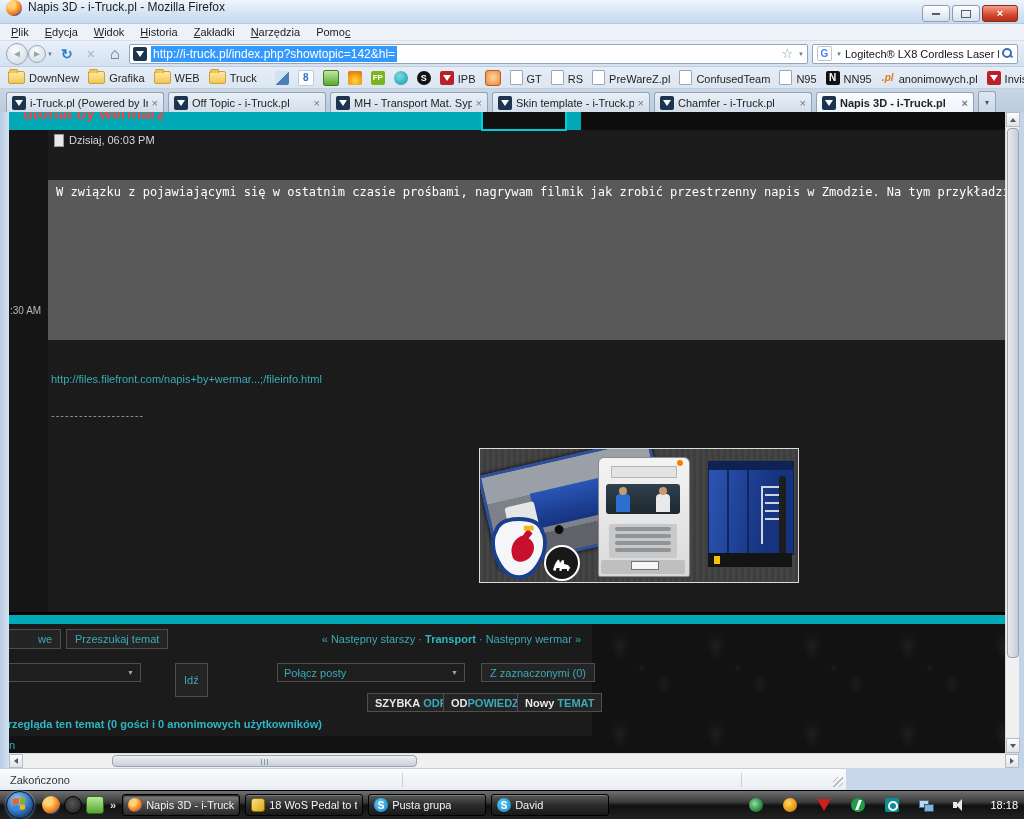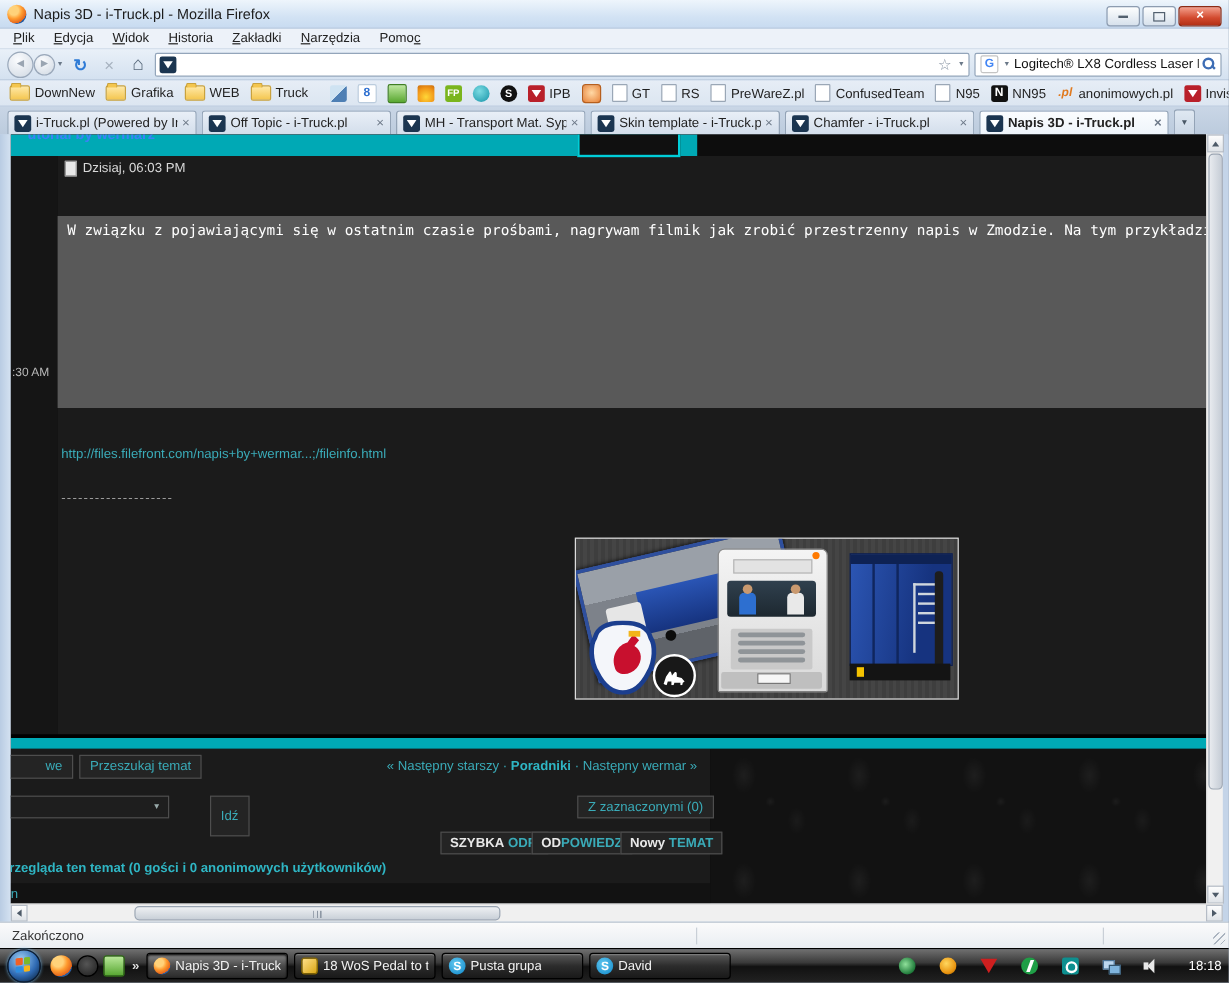--- a/index.html
+++ b/index.html
@@ -4,21 +4,21 @@
 <style>
   html,body{margin:0;padding:0}
   body{width:1024px;height:819px;position:relative;overflow:hidden;background:#c8d7ea;
        font-family:"Liberation Sans",sans-serif;font-size:11px;-webkit-font-smoothing:antialiased}
   .abs{position:absolute}
   .nowrap{white-space:nowrap;overflow:hidden}
 
   
   #titlebar{left:0;top:0;width:1024px;height:24px;
     background:linear-gradient(180deg,#eef5fc,#d3e3f4 60%,#c8dbf0);border-bottom:1px solid #b7c9de;
-    display:flex;align-items:center;padding-left:6px;box-sizing:border-box;color:#1c1c1c;font-size:12px}
+    display:flex;padding-left:6px;box-sizing:border-box;color:#1c1c1c;font-size:12px}
   .ff-logo{width:16px;height:16px;border-radius:50%;margin-right:6px;flex:0 0 auto;
     background:radial-gradient(circle at 35% 30%,#ffd27a 0 25%,#ff9a2e 45%,#e2641c 70%,#2d5e9e 71%)}
   .winbtns{position:absolute;right:6px;top:5px;display:flex;gap:2px}
   .winbtn{width:26px;height:15px;border:1px solid #8d9cb0;border-radius:3px;
     background:linear-gradient(#fdfefe,#d7e1ec);display:flex;align-items:center;justify-content:center;
     font-size:9px;color:#444;line-height:1}
   .winbtn .bar{width:8px;height:2px;background:#52606f}
   .winbtn .box{width:8px;height:6px;border:1.5px solid #52606f}
   .winbtn.close{width:34px;background:linear-gradient(#f4a08d,#d2492e 60%,#b33016);color:#fff;
     border-color:#8c2a14;font-weight:bold;font-size:11px}
@@ -94,21 +94,21 @@
     background:linear-gradient(#dfe8f2,#ccd8e6)}
 
   
   #frame-left{left:0;top:112px;width:9px;height:656px;background:linear-gradient(90deg,#b9cce3,#d4e2f1)}
   #frame-right{left:1019px;top:112px;width:5px;height:656px;background:#c4d4e8}
 
   #viewport{left:9px;top:112px;width:996px;height:641px;background:#0d0d0d;overflow:hidden}
 
   .teal{color:#3aabb8}
   #topic-topbar{left:0;top:0;width:572px;height:18px;background:#00a9b5}
-  #topic-cut-text{left:14px;top:-7px;color:#3b82f6;font-weight:bold;font-size:12px}
+  #topic-cut-text{left:14px;top:-7px;color:#ef4444;font-weight:bold;font-size:16px}
   #topic-topbtn{left:472px;top:-9px;width:82px;height:24px;background:#101010;border:2px solid #00cdd8}
 
   #gutter{left:0;top:18px;width:39px;height:482px;background:#151515}
   #post-cell{left:39px;top:18px;width:957px;height:482px;background:#1b1b1b}
   #right-dark{left:572px;top:0;width:424px;height:18px;background:#0d0d0d}
 
   #post-head{left:45px;top:22px;display:flex;gap:5px;color:#d8d8d8}
   .doc-ico{width:8px;height:11px;background:#e8e8e8;border:1px solid #999;position:relative}
 
   #code-head{left:39px;top:46px;width:957px;height:22px;background:#131313;color:#fff;font-weight:bold;
@@ -199,21 +199,21 @@
   .tri-right{width:0;height:0;border-top:3px solid transparent;border-bottom:3px solid transparent;border-left:4px solid #4d5a68}
   #v-thumb{position:absolute;left:1px;top:16px;width:12px;height:530px;border-radius:4px;
     background:linear-gradient(90deg,#e8ebef,#c6cdd6);border:1px solid #98a3b1;box-sizing:border-box}
   #hscroll{left:9px;top:753px;width:1010px;height:15px;background:#f0f0f0;border-top:1px solid #dcdcdc;box-sizing:border-box}
   #h-thumb{position:absolute;left:103px;top:1px;width:305px;height:12px;border-radius:4px;
     background:linear-gradient(#eef0f3,#c9d0d8);border:1px solid #98a3b1;box-sizing:border-box}
   #h-thumb::after{content:"";position:absolute;left:50%;top:3px;width:7px;height:6px;margin-left:-4px;
     background:repeating-linear-gradient(90deg,#8d97a4 0 1px,transparent 1px 3px)}
 
   
-  #statusbar{left:0;top:768px;width:1024px;height:22px;background:linear-gradient(#fbfbfb,#e9edf2);
+  #statusbar{left:0;top:768px;width:846px;height:22px;background:linear-gradient(#fbfbfb,#e9edf2);
     border-top:1px solid #c6ccd4;box-sizing:border-box;display:flex;align-items:center;color:#333}
   #statusbar .sep{width:1px;height:14px;background:#c9cfd7;margin:0 4px}
   .grip{position:absolute;right:3px;bottom:3px;width:10px;height:10px;
     background:repeating-linear-gradient(135deg,transparent 0 3px,#aab3bf 3px 4px)}
 
   
   #taskbar{left:0;top:790px;width:1024px;height:29px;
     background:linear-gradient(180deg,#707070,#3a3a3a 40%,#111 52%,#222 100%);
     display:flex;align-items:center;box-sizing:border-box;border-top:1px solid #000}
   #start-orb{width:26px;height:26px;border-radius:50%;margin:0 8px 0 6px;position:relative;flex:0 0 auto;
@@ -284,20 +284,21 @@
   <span class="navgroup">
     <span class="circbtn">◄</span>
     <span class="circbtn" style="width:16px;height:16px">►</span>
     <span class="dd-caret">▼</span>
   </span>
   <span class="flatbtn" style="color:#2e7bd6;font-weight:bold">↻</span>
   <span class="flatbtn" style="color:#a7b2bf">×</span>
   <span class="flatbtn" style="color:#5a6b7d;font-size:16px">⌂</span>
   <span id="urlbar">
     <span class="favicon-v"></span>
+    <span id="url-text">http://i-truck.pl/index.php?showtopic=142&amp;hl=</span>
     <span class="star">☆</span>
     <span class="dd-caret">▼</span>
   </span>
   <span id="searchbar">
     <span class="g-logo">G</span>
     <span class="dd-caret">▼</span>
     <span id="search-text">Logitech® LX8 Cordless Laser Mouse</span>
     <span class="magnifier"></span>
   </span>
 </div>
@@ -479,30 +480,34 @@
   <div class="abs" id="bottom-sep"></div>
   <div class="abs" id="teal-bar"></div>
   <div class="abs" id="ctrl-panel"></div>
   <div class="abs" id="damask"></div>
 
   <span class="abs fbtn" id="row1-cutbtn" style="justify-content:flex-end">we</span>
   <span class="abs fbtn" id="row1-search">Przeszukaj temat</span>
   <div class="abs teal" id="topic-nav">
     <span>« Następny starszy</span>
     <span>·</span>
-    <b>Poradniki</b>
+    <b>Transport</b>
     <span>·</span>
     <span>Następny wermar »</span>
   </div>
 
   <span class="abs fsel" id="row2-sel1">
       <span></span>
       <span class="car">▼</span>
     </span>
   <span class="abs fbtn" id="row2-go">Idź</span>
+  <span class="abs fsel" id="row2-sel2">
+      <span>Połącz posty</span>
+      <span class="car">▼</span>
+    </span>
   <span class="abs fbtn" id="row2-zsel">Z zaznaczonymi (0)</span>
 
   <span class="abs two-tone" id="btn-quick">
       <span class="w">SZYBKA</span>
       <span class="t">ODP.</span>
     </span>
   <span class="abs two-tone" id="btn-reply">
       <span class="w">OD</span>
       <span class="t">POWIEDZ</span>
     </span>

